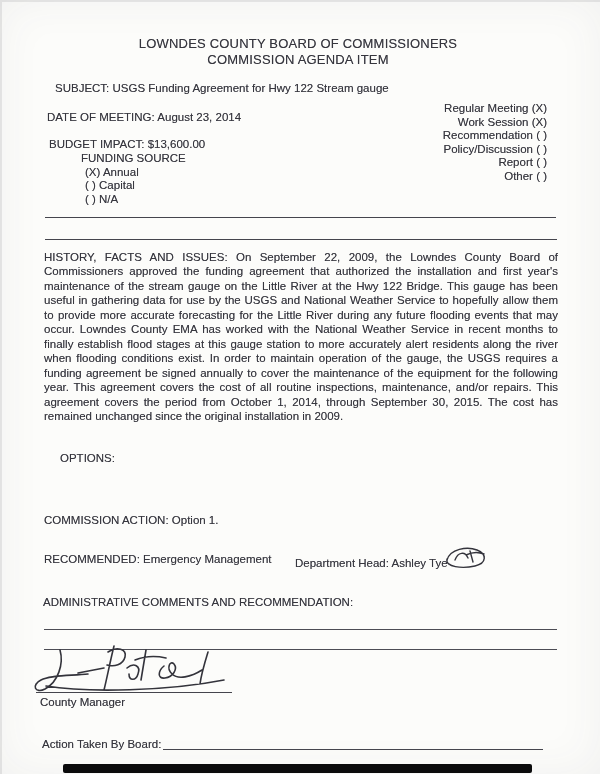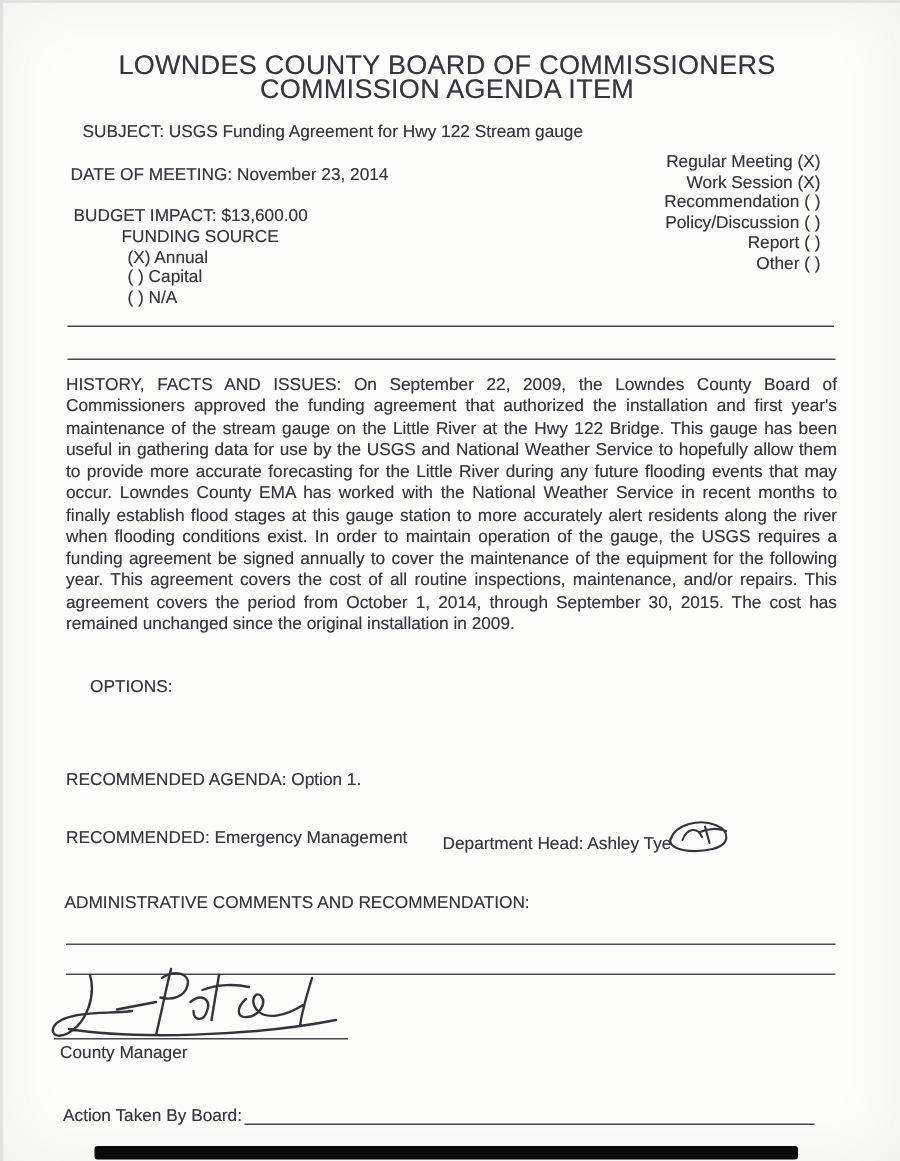--- a/index.html
+++ b/index.html
@@ -12,21 +12,21 @@
     position:relative;
     width:600px;height:774px;
     background:#fcfcfa;
     color:#36363e;
     overflow:hidden;
     box-shadow:inset 0 0 45px rgba(70,70,80,.06), inset 2px 2px 0 rgba(120,120,125,.15);
     font-size:11.5px;
     text-shadow:0 0 .4px rgba(55,55,65,.55);
   }
   .abs{position:absolute;}
-  .header{top:36px;left:0;right:4px;text-align:center;font-size:18px;line-height:15.5px;letter-spacing:.2px;}
+  .header{top:36px;left:0;right:4px;text-align:center;font-size:13px;line-height:15.5px;letter-spacing:.2px;}
   .subject{top:82px;left:55px;}
   .date-row{top:111px;left:47px;}
   .meeting-types{top:102px;right:53px;text-align:right;line-height:13.6px;}
   .budget{top:138px;left:49px;}
   .funding-label{top:152px;left:49px;padding-left:32px;}
   .funding-options{top:166px;left:85px;line-height:13.4px;}
   .rule{border-top:1.4px solid #45454d;height:0;}
   .rule-ca-top{top:217px;left:45px;width:511px;}
   .county-action{top:222px;left:47px;}
   .rule-ca-bottom{top:239px;left:45px;width:512px;}
@@ -60,21 +60,21 @@
     <div>COMMISSION AGENDA ITEM</div>
   </div>
 
   <div class="abs subject">
     <span class="lbl">SUBJECT:</span>
     <span>USGS Funding Agreement for Hwy 122 Stream gauge</span>
   </div>
 
   <div class="abs date-row">
     <span class="lbl">DATE OF MEETING:</span>
-    <span>November 23, 2014</span>
+    <span>August 23, 2014</span>
   </div>
 
   <div class="abs meeting-types">
     <div>Regular Meeting (X)</div>
     <div>Work Session (X)</div>
     <div>Recommendation ( )</div>
     <div>Policy/Discussion ( )</div>
     <div>Report ( )</div>
     <div>Other ( )</div>
   </div>
@@ -98,21 +98,21 @@
   <div class="abs history">
     <span>HISTORY, FACTS AND ISSUES:</span>
     <span>On September 22, 2009, the Lowndes County Board of Commissioners approved the funding agreement that authorized the installation and first year's maintenance of the stream gauge on the Little River at the Hwy 122 Bridge.  This gauge has been useful in gathering data for use by the USGS and National Weather Service to hopefully allow them to provide more accurate forecasting for the Little River during any future flooding events that may occur.  Lowndes County EMA has worked with the National Weather Service in recent months to finally establish flood stages at this gauge station to more accurately alert residents along the river when flooding conditions exist.  In order to maintain operation of the gauge, the USGS requires a funding agreement be signed annually to cover the maintenance of the equipment for the following year.  This agreement covers the cost of all routine inspections, maintenance, and/or repairs.  This agreement covers the period from October 1, 2014, through September 30, 2015.  The cost has remained unchanged since the original installation in 2009.</span>
   </div>
 
   <div class="abs options">
     <span class="lbl">OPTIONS:</span>
   </div>
 
   <div class="abs recommended">
-    <span class="lbl">RECOMMENDED AGENDA:</span>
+    <span class="lbl">COMMISSION ACTION:</span>
     <span>Option 1.</span>
   </div>
 
   <div class="abs department">
     <span class="lbl">RECOMMENDED:</span>
     <span>Emergency Management</span>
   </div>
 
   <div class="abs dept-head">
     <span class="lbl">Department Head:</span>

